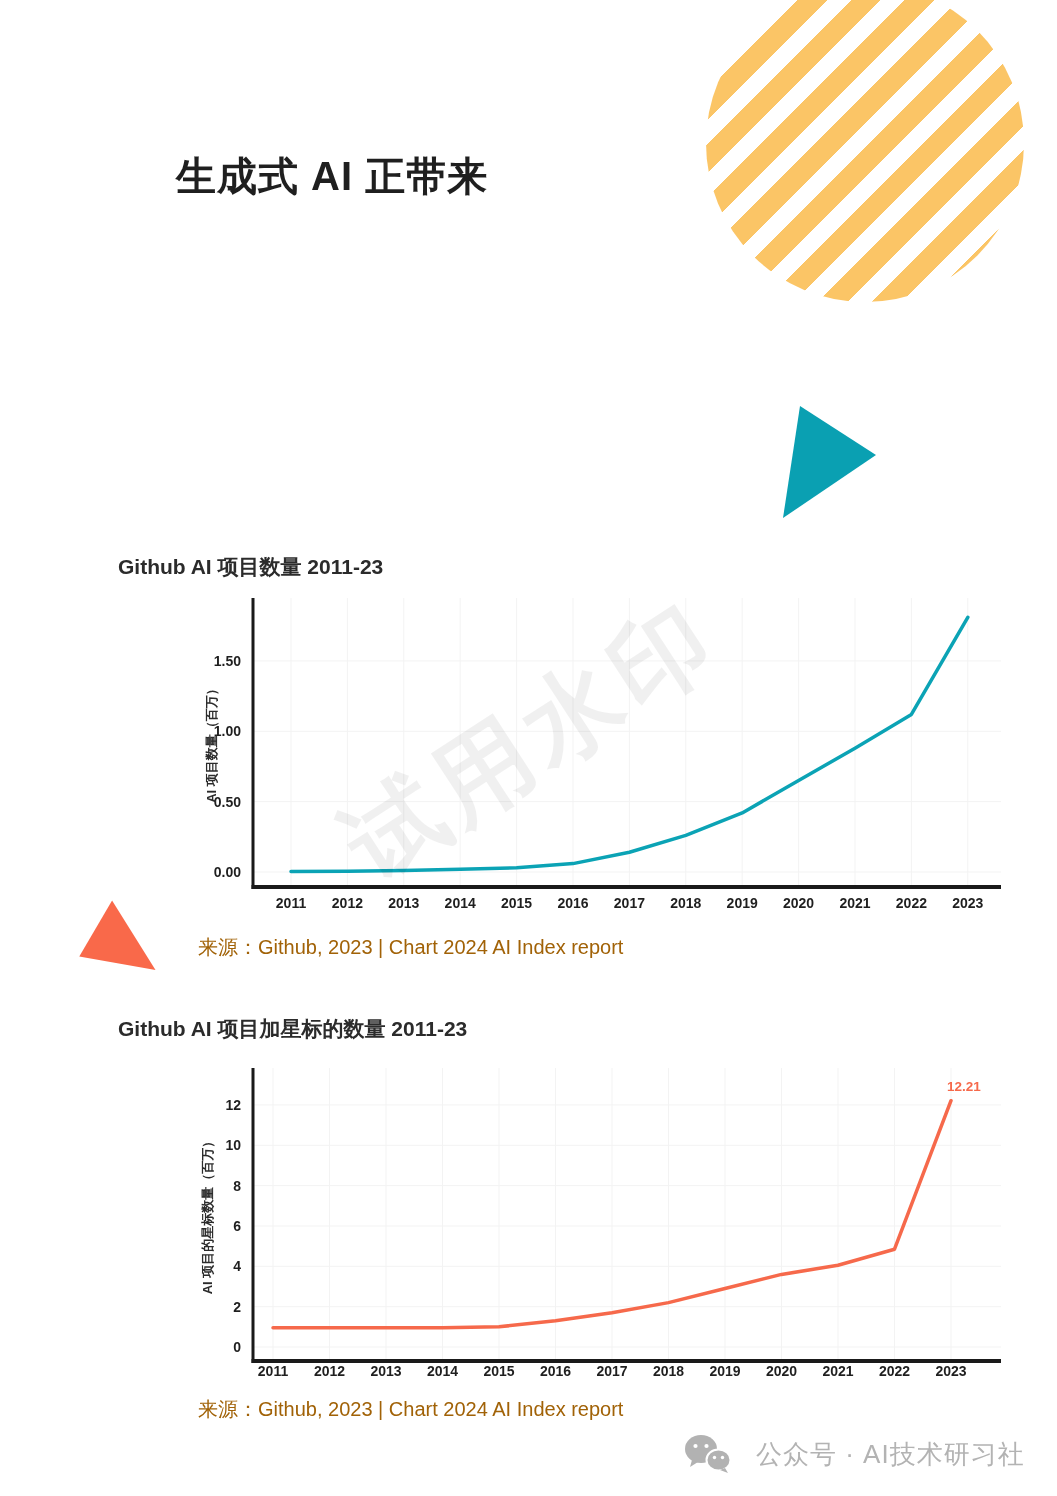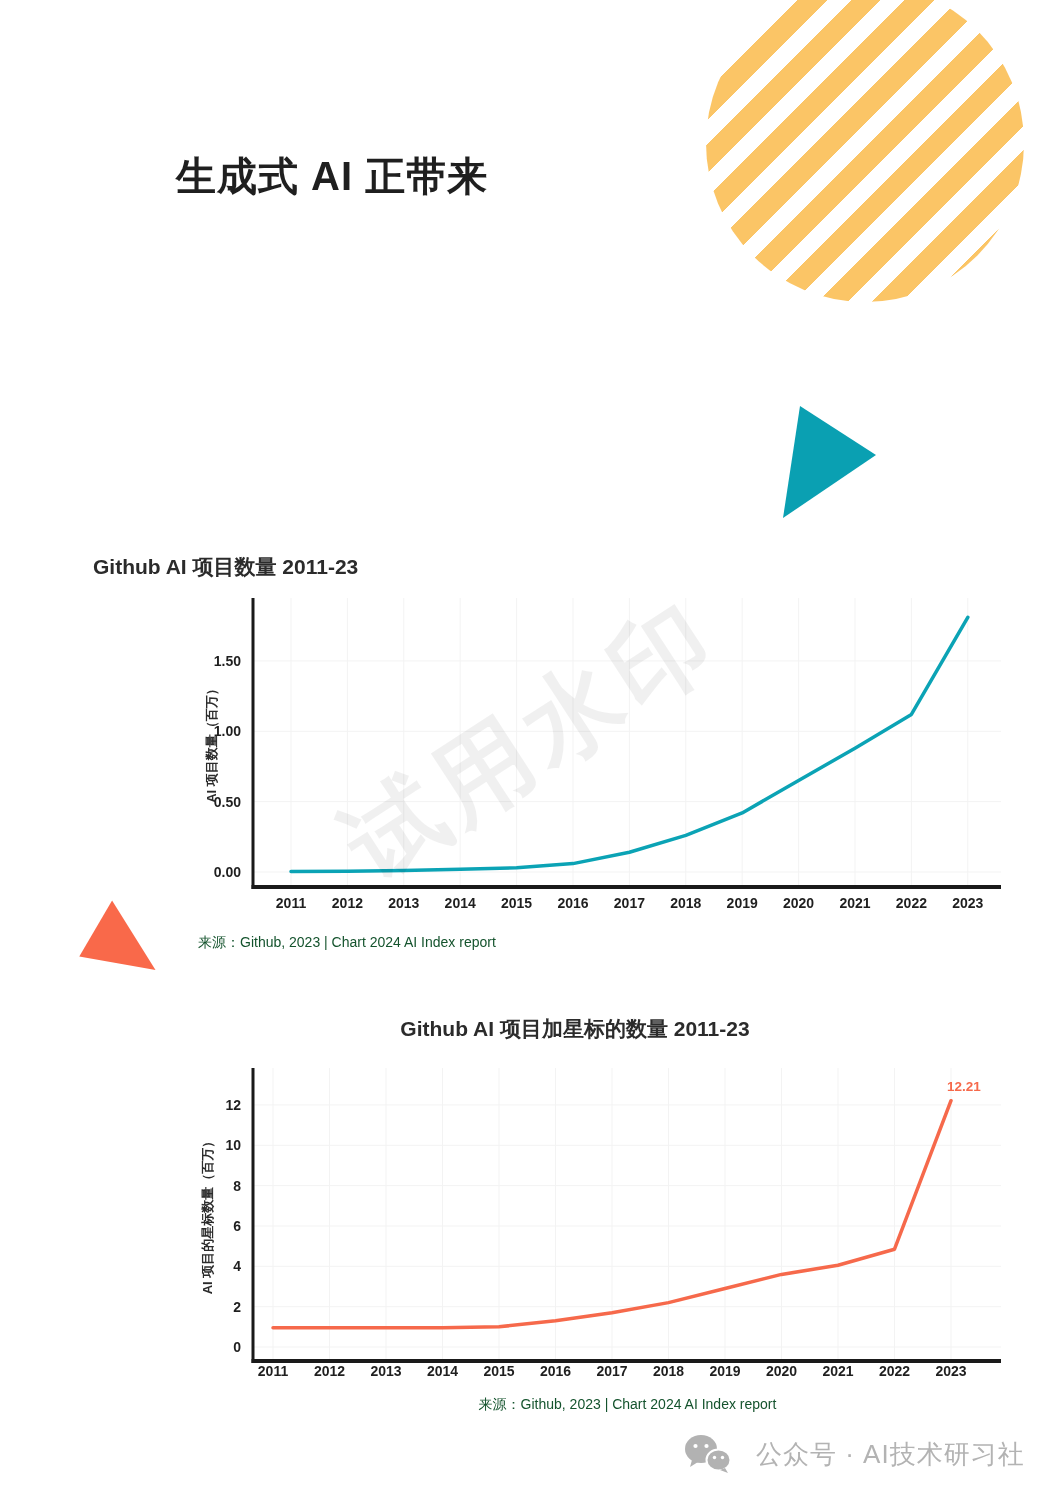--- a/index.html
+++ b/index.html
@@ -29,28 +29,28 @@
     left:780px; top:403px; width:100px; height:118px; background:#0aa0b2;
     clip-path:polygon(20% 2.5%, 96% 44%, 3% 97.5%);
   }
   .tri-orange{
     left:76px; top:894px; width:82px; height:80px; background:#f9694a;
     clip-path:polygon(44% 8%, 4% 78%, 97% 95%);
   }
   
   .chart-block{position:absolute; left:0; width:1057px;}
   .chart-block-1{top:552px;}
-  .chart-block-2{top:1014px;text-align:center;}
+  .chart-block-2{top:1014px;}
   .chart-title{
-    margin:0 0 14px 93px; font-size:21px; line-height:30px;
+    margin:0 0 14px 118px; font-size:21px; line-height:30px;
     font-weight:700; color:#2b2b2b;
   }
   .chart-svg{display:block; margin-left:195px;}
   .source{
-    margin:16px 0 0 198px; font-size:14px; color:#14532d;
+    margin:16px 0 0 198px; font-size:20px; color:#a16207;
   }
   
   .tick-label{font:700 14px "Liberation Sans","DejaVu Sans",sans-serif; fill:#1f1f1f;}
   .axis-title{font:700 13px "Liberation Sans","DejaVu Sans",sans-serif; fill:#2b2b2b;}
   .annot{font:700 13.5px "Liberation Sans","DejaVu Sans",sans-serif;}
   
   .watermark{
     position:absolute; left:532px; top:742px;
     transform:translate(-50%,-50%) rotate(-33deg);
     font-size:97px; font-weight:700; letter-spacing:8px; white-space:nowrap;

